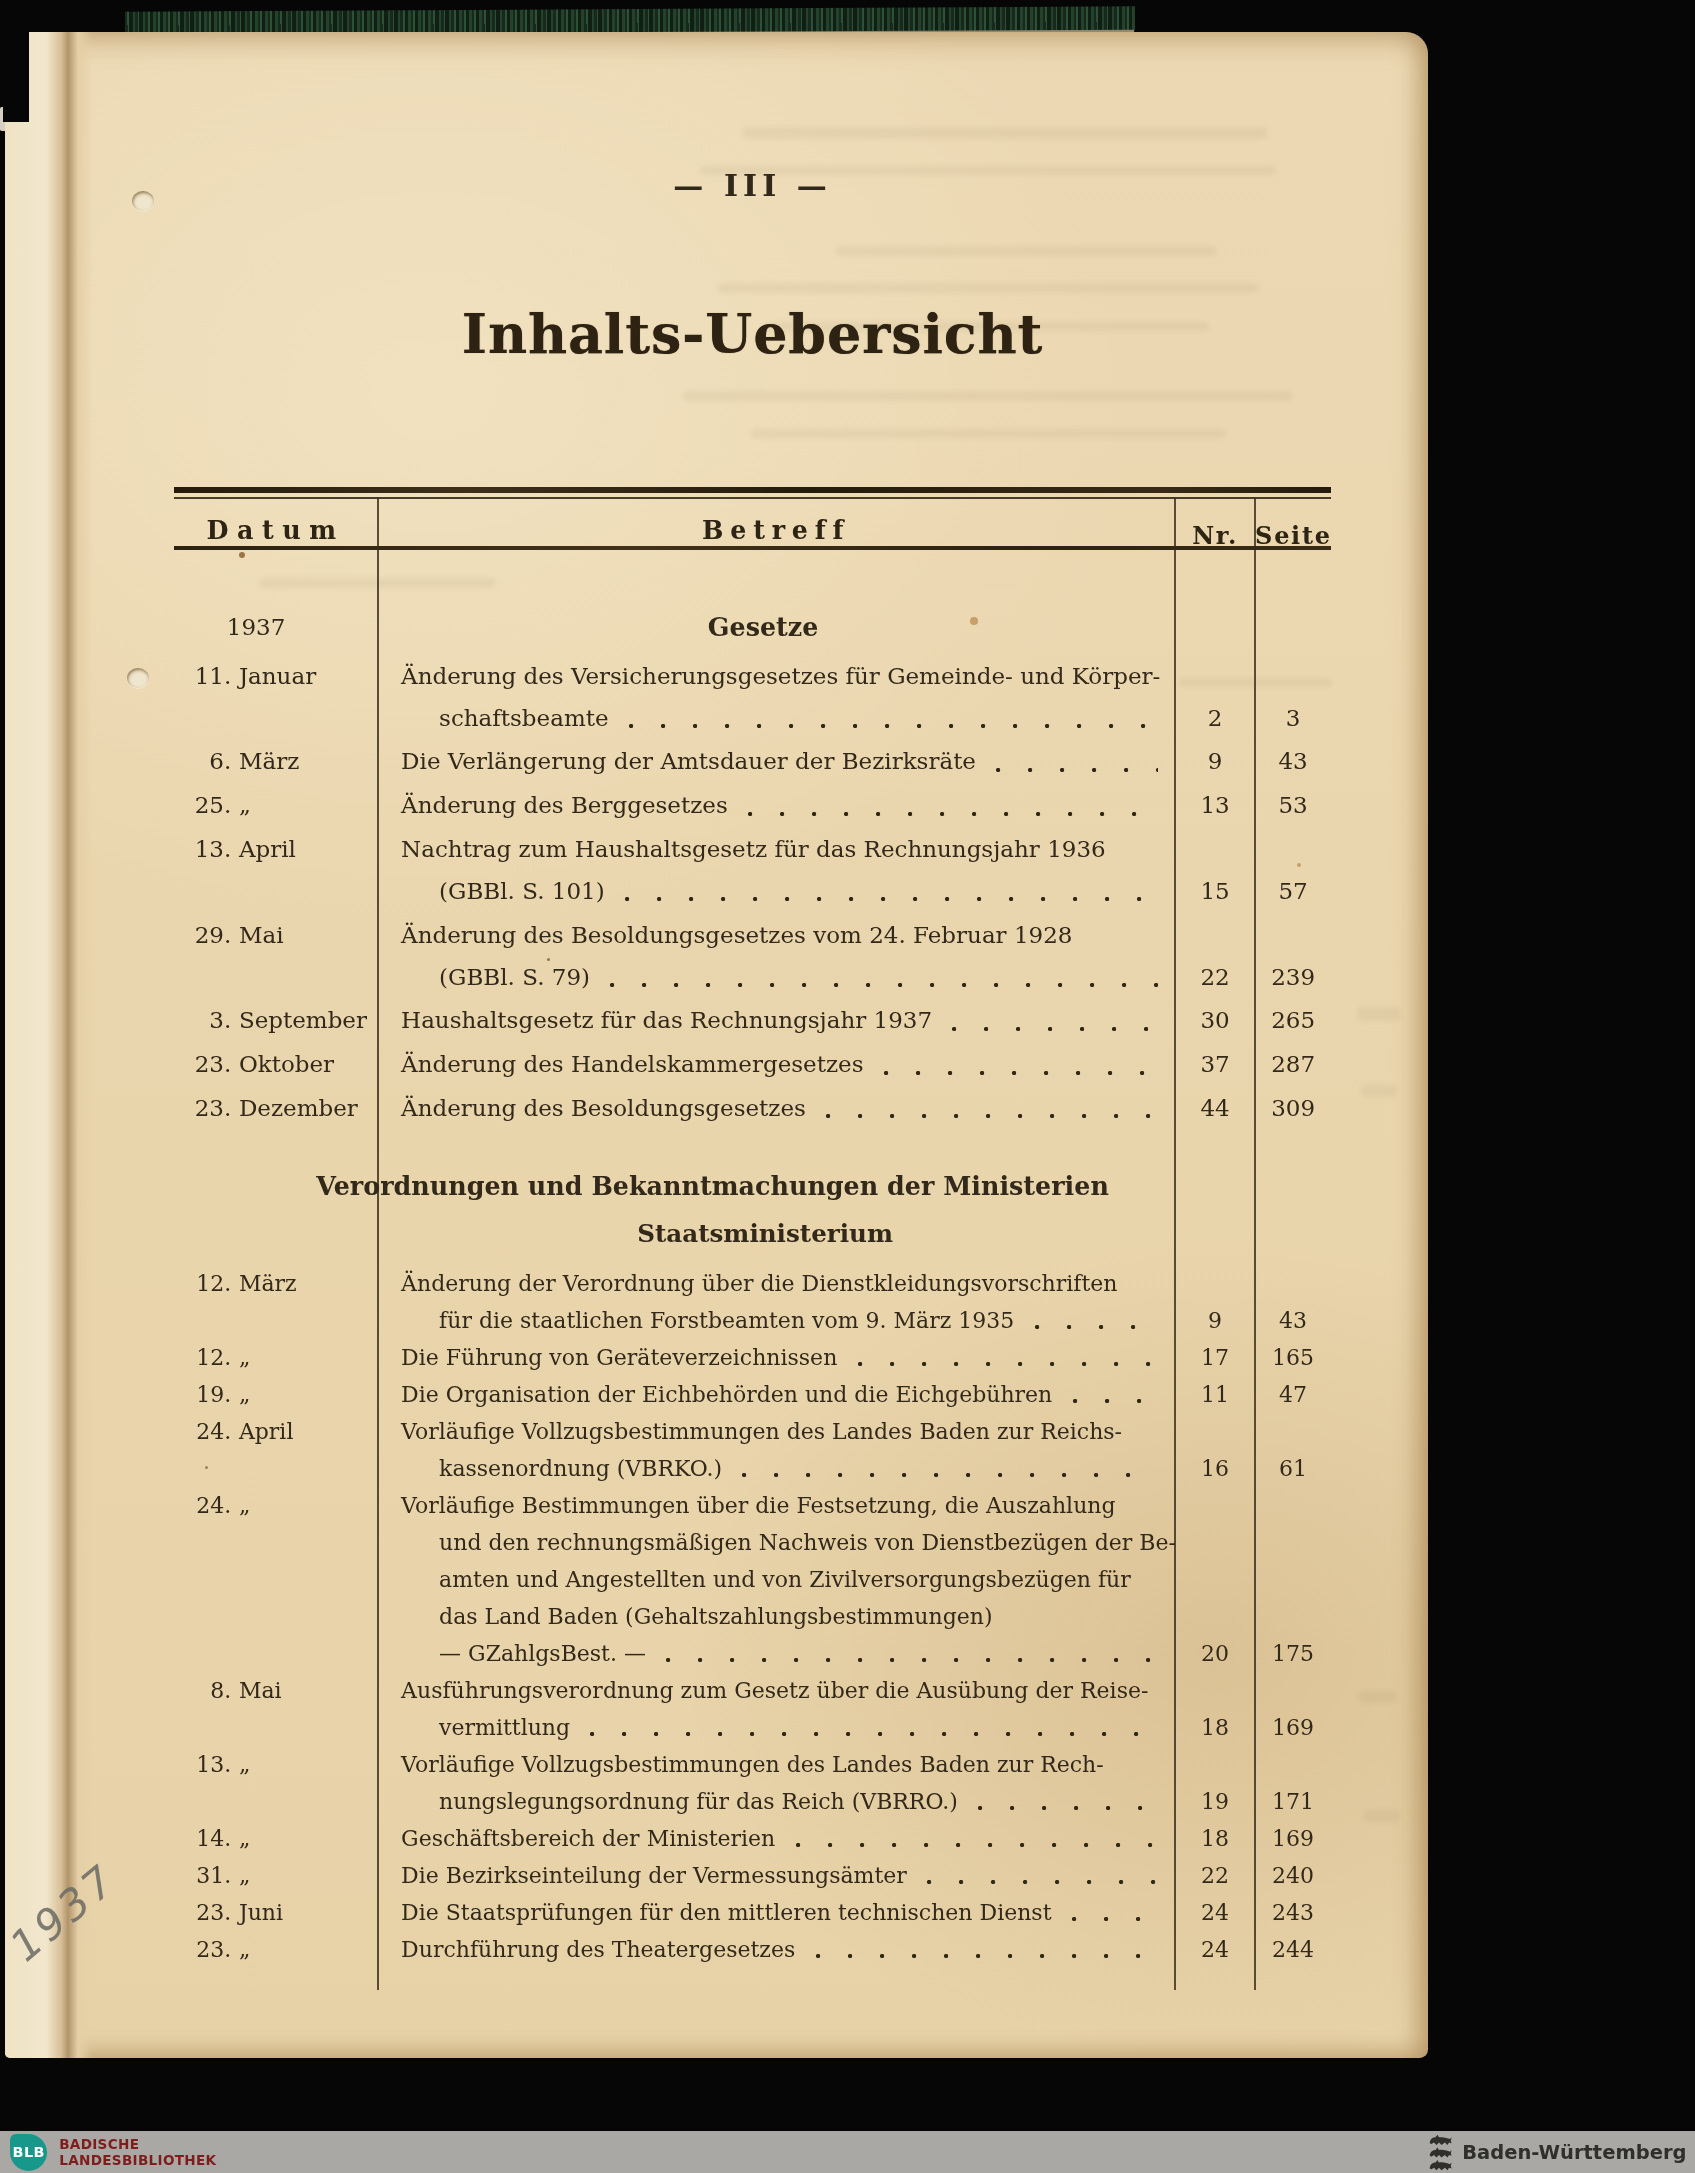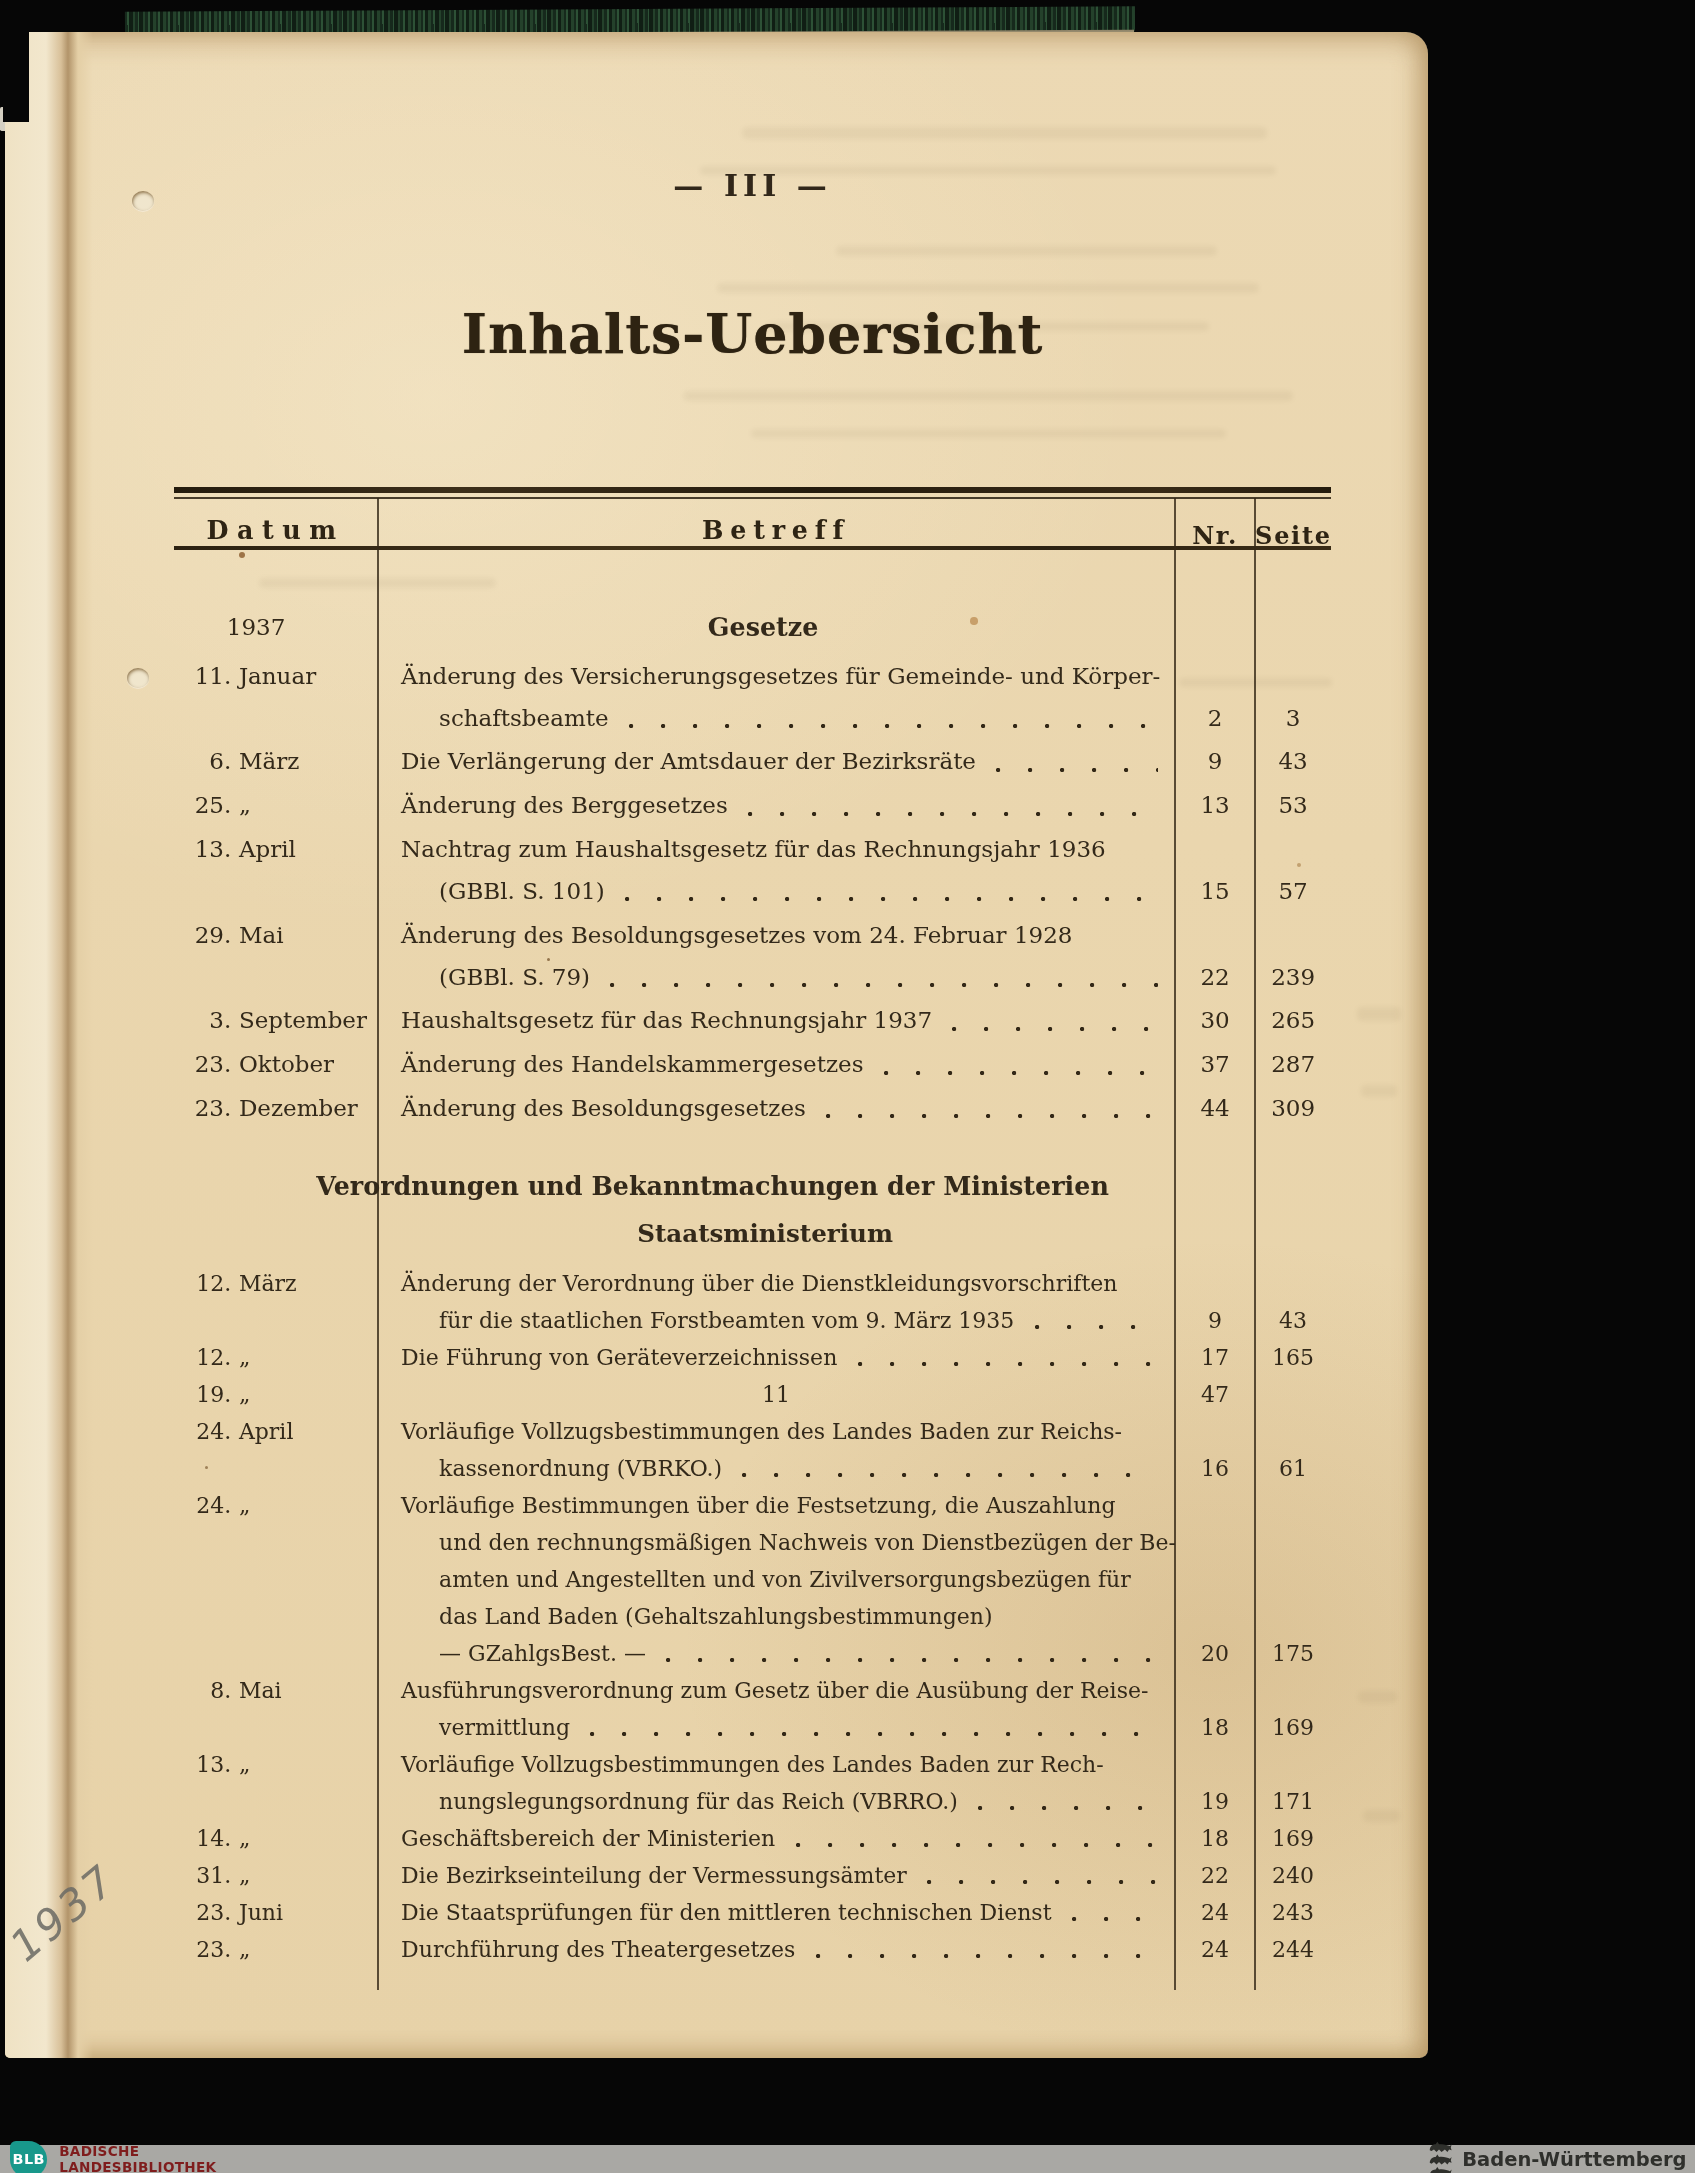--- a/index.html
+++ b/index.html
@@ -92,21 +92,21 @@
   .heading{font-weight:bold;font-size:25.4px;text-align:center;padding-right:50px;}
   .heading.wide{grid-column:1 / 3;padding-right:0;padding-left:76px;font-size:25.4px;}
   .subheading{font-weight:bold;font-size:24.6px;text-align:center;padding-right:22px;grid-column:2;}
 
   
   .annotation{position:absolute;left:-3.4px;top:1856px;transform:rotate(-40deg);
     font-family:"DejaVu Sans", sans-serif;font-style:italic;font-size:42px;
     color:#6b6a64;opacity:.85;letter-spacing:4.2px;}
 
   
-  .footer{position:absolute;left:0;bottom:0;width:100%;height:28px;background:#a9a8a4;
+  .footer{position:absolute;left:0;bottom:0;width:100%;height:42px;background:#a9a8a4;
     display:flex;align-items:center;justify-content:space-between;
     font-family:"DejaVu Sans", sans-serif;}
   .f-left{display:flex;align-items:center;margin-left:10.2px;}
   .blb-mark{width:37px;height:37px;background:#18988b;border-radius:16% 50% 50% 50%;
     display:flex;align-items:center;justify-content:center;}
   .blb-mark span{color:#ffffff;font-weight:bold;font-size:14.4px;letter-spacing:0.4px;}
   .f-name{margin-left:12px;color:#7f1d1d;font-weight:bold;font-size:13.6px;line-height:1.2;letter-spacing:0.3px;}
   .f-right{display:flex;align-items:center;margin-right:8.5px;}
   .coat{margin-right:8.5px;}
   .coat path{fill:#2f302c;}
@@ -367,20 +367,26 @@
                 <div class="num">17</div>
               </div>
               <div class="c-seite">
                 <div class="num">165</div>
               </div>
             </div>
             <div class="trow entry">
               <div class="c-date">
                 <div class="day">19.</div>
                 <div class="month">„</div>
+              </div>
+              <div class="c-betreff">
+                <div class="line last">
+                  <div class="txt">Die Organisation der Eichbehörden und die Eichgebühren</div>
+                  <div class="leader"></div>
+                </div>
               </div>
               <div class="c-nr">
                 <div class="num">11</div>
               </div>
               <div class="c-seite">
                 <div class="num">47</div>
               </div>
             </div>
             <div class="trow entry">
               <div class="c-date">

